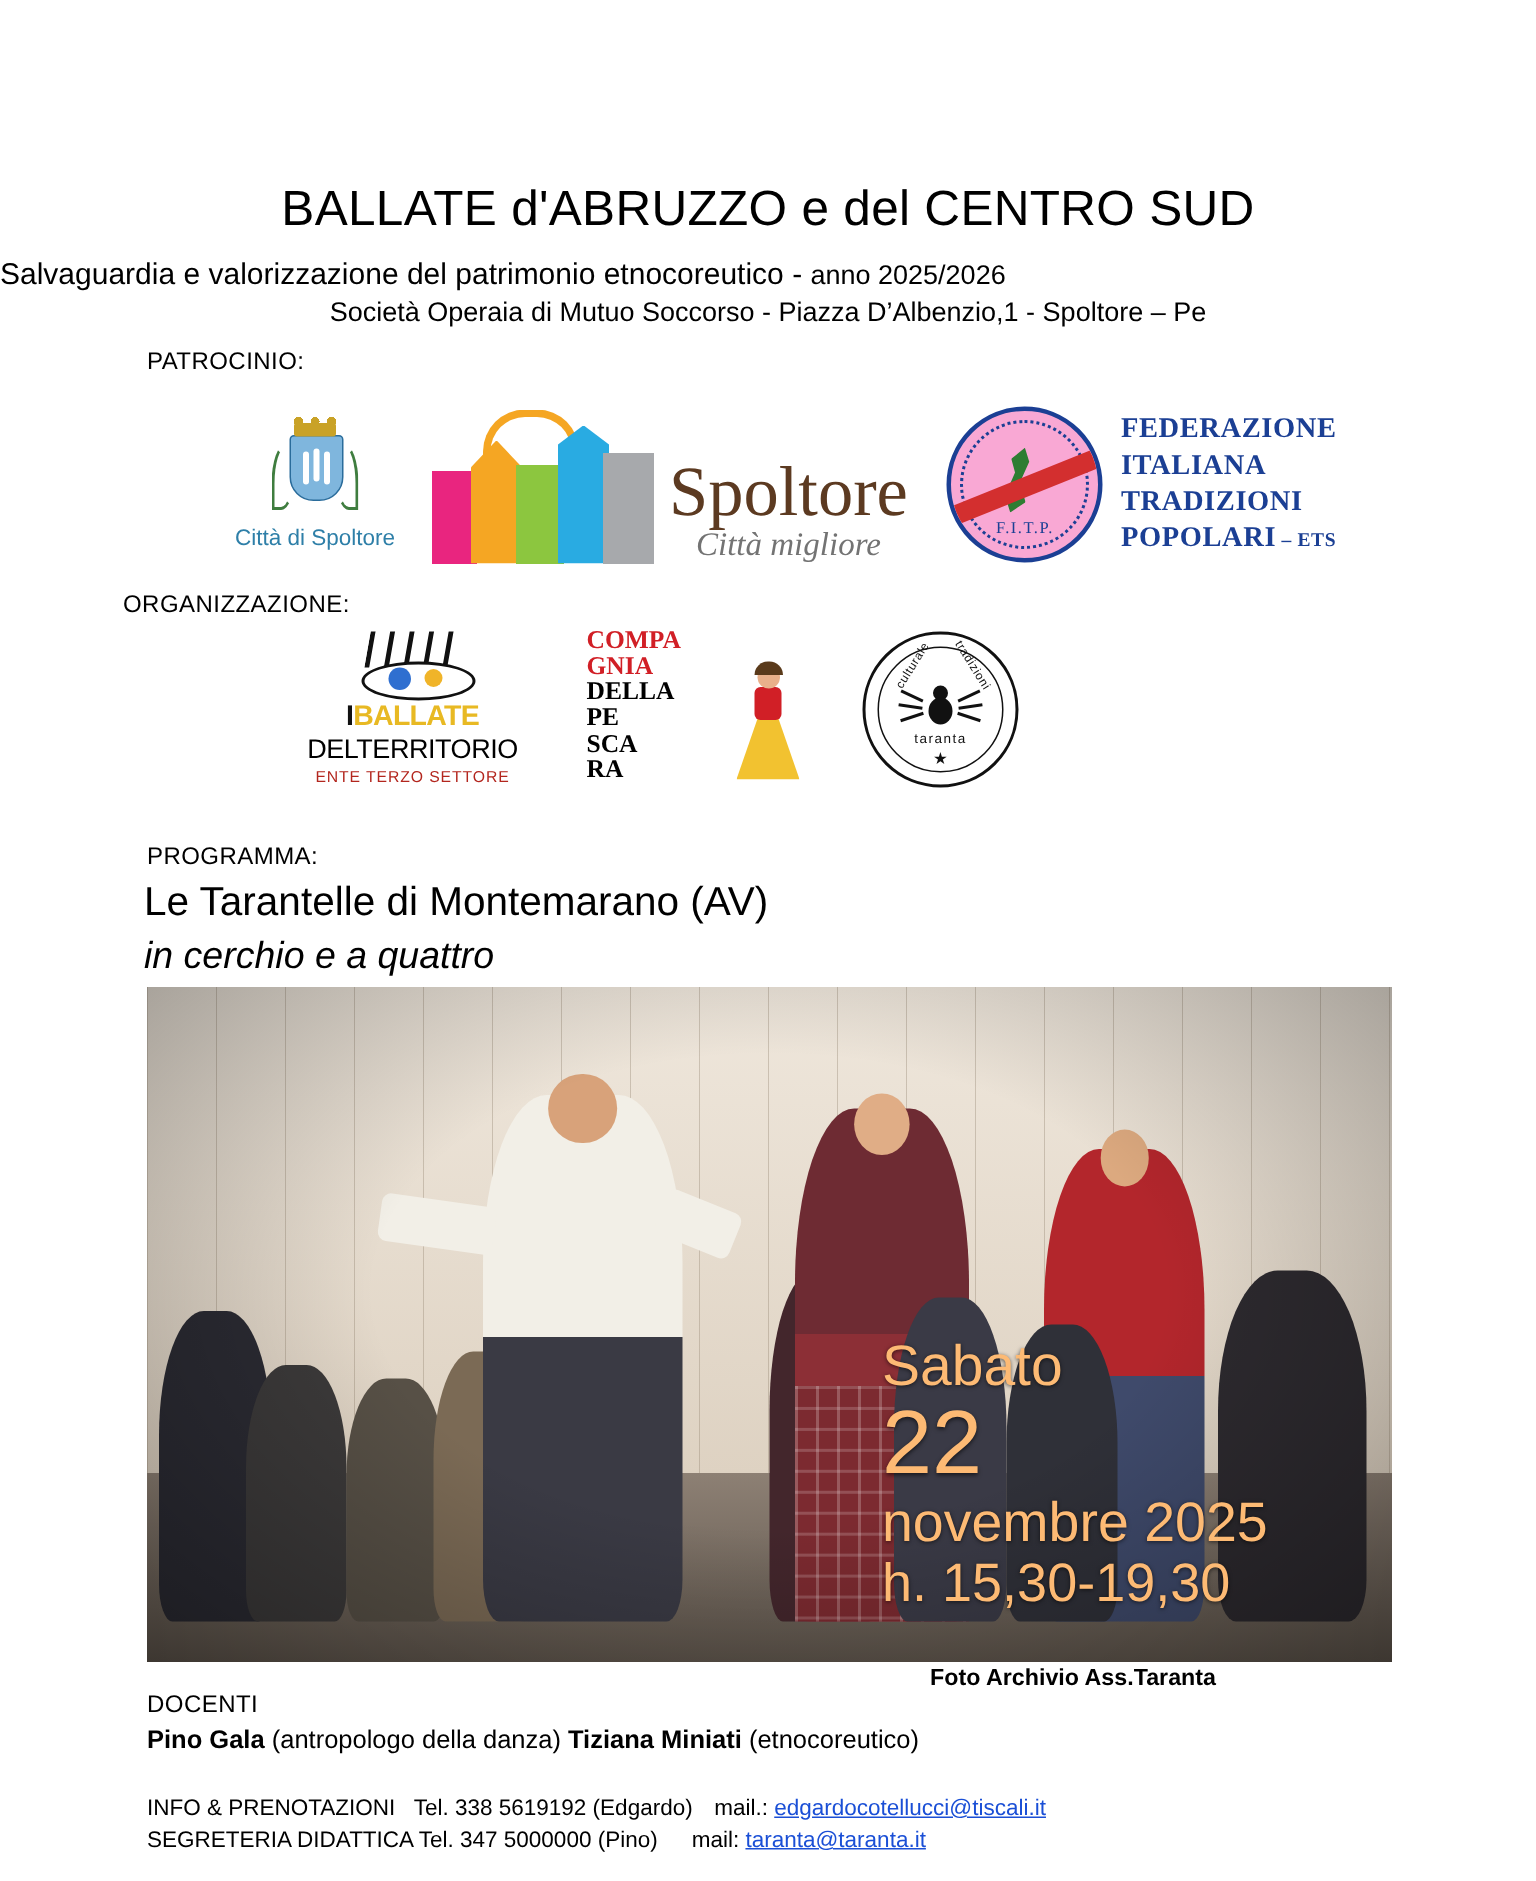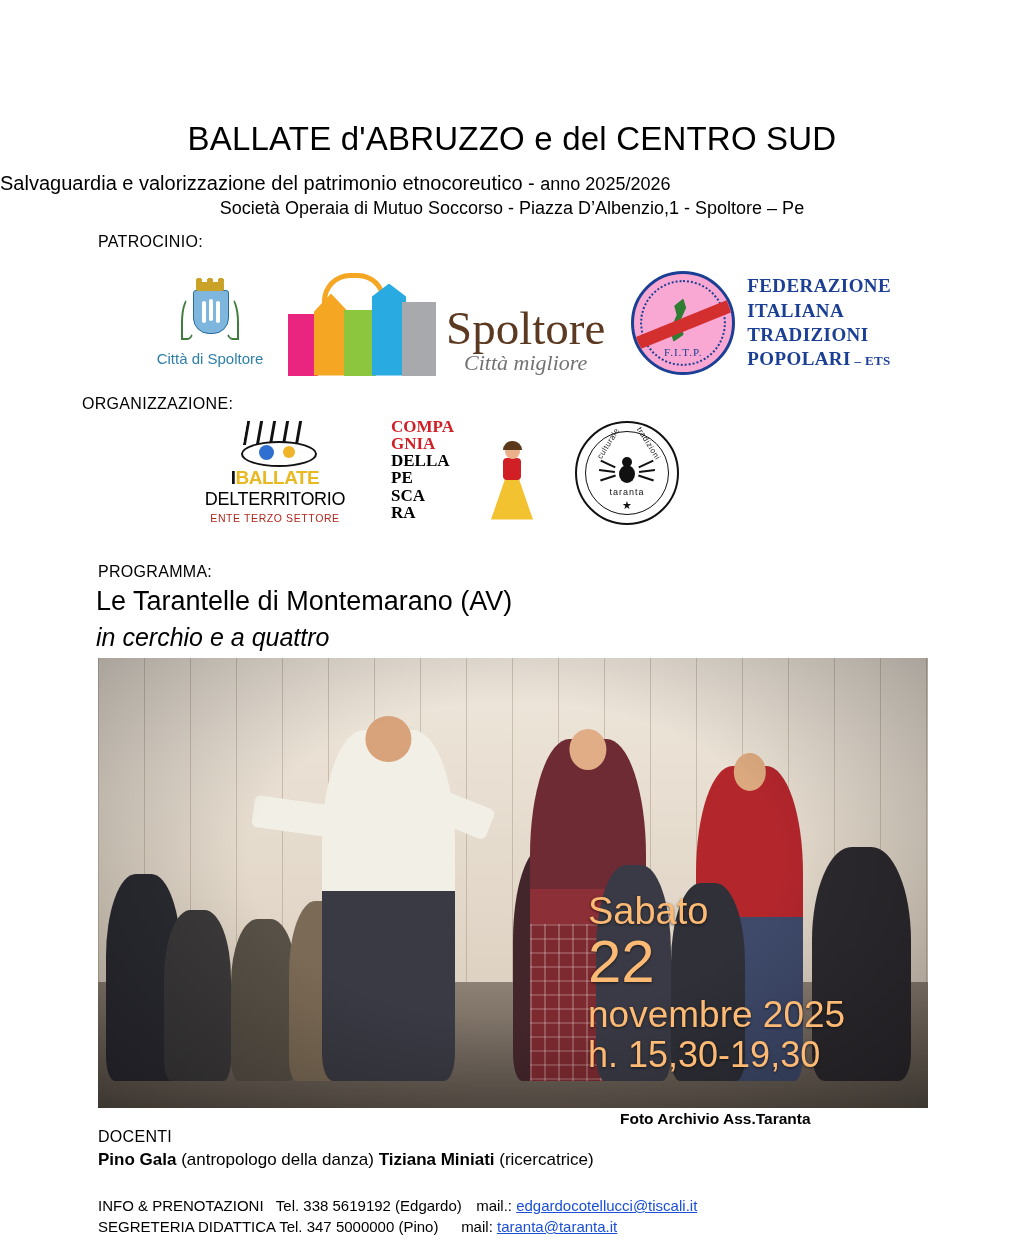--- a/index.html
+++ b/index.html
@@ -700,21 +700,21 @@
       <div class="date-day">22</div>
       <div class="date-month">novembre 2025</div>
       <div class="date-hours">h. 15,30-19,30</div>
     </div>
   </div>
 
   <div class="photo-credit">Foto Archivio Ass.Taranta</div>
 
   <div class="sec-label" id="lbl-docenti">DOCENTI</div>
   <div class="docenti-line">
-    <b>Pino Gala</b><span> (antropologo della danza) </span><b>Tiziana Miniati</b><span> (ricercatrice)</span>
+    <b>Pino Gala</b><span> (antropologo della danza) </span><b>Tiziana Miniati</b><span> (etnocoreutico)</span>
   </div>
 
   <div class="info1">
     <span>INFO &amp; PRENOTAZIONI</span>&nbsp;&nbsp;
     <span>Tel. 338 5619192 (Edgardo)</span>&nbsp;
     <span class="lbl-mail">mail.:</span>
     <span class="mailto">edgardocotellucci@tiscali.it</span>
   </div>
   <div class="info2">
     <span>SEGRETERIA DIDATTICA</span>

